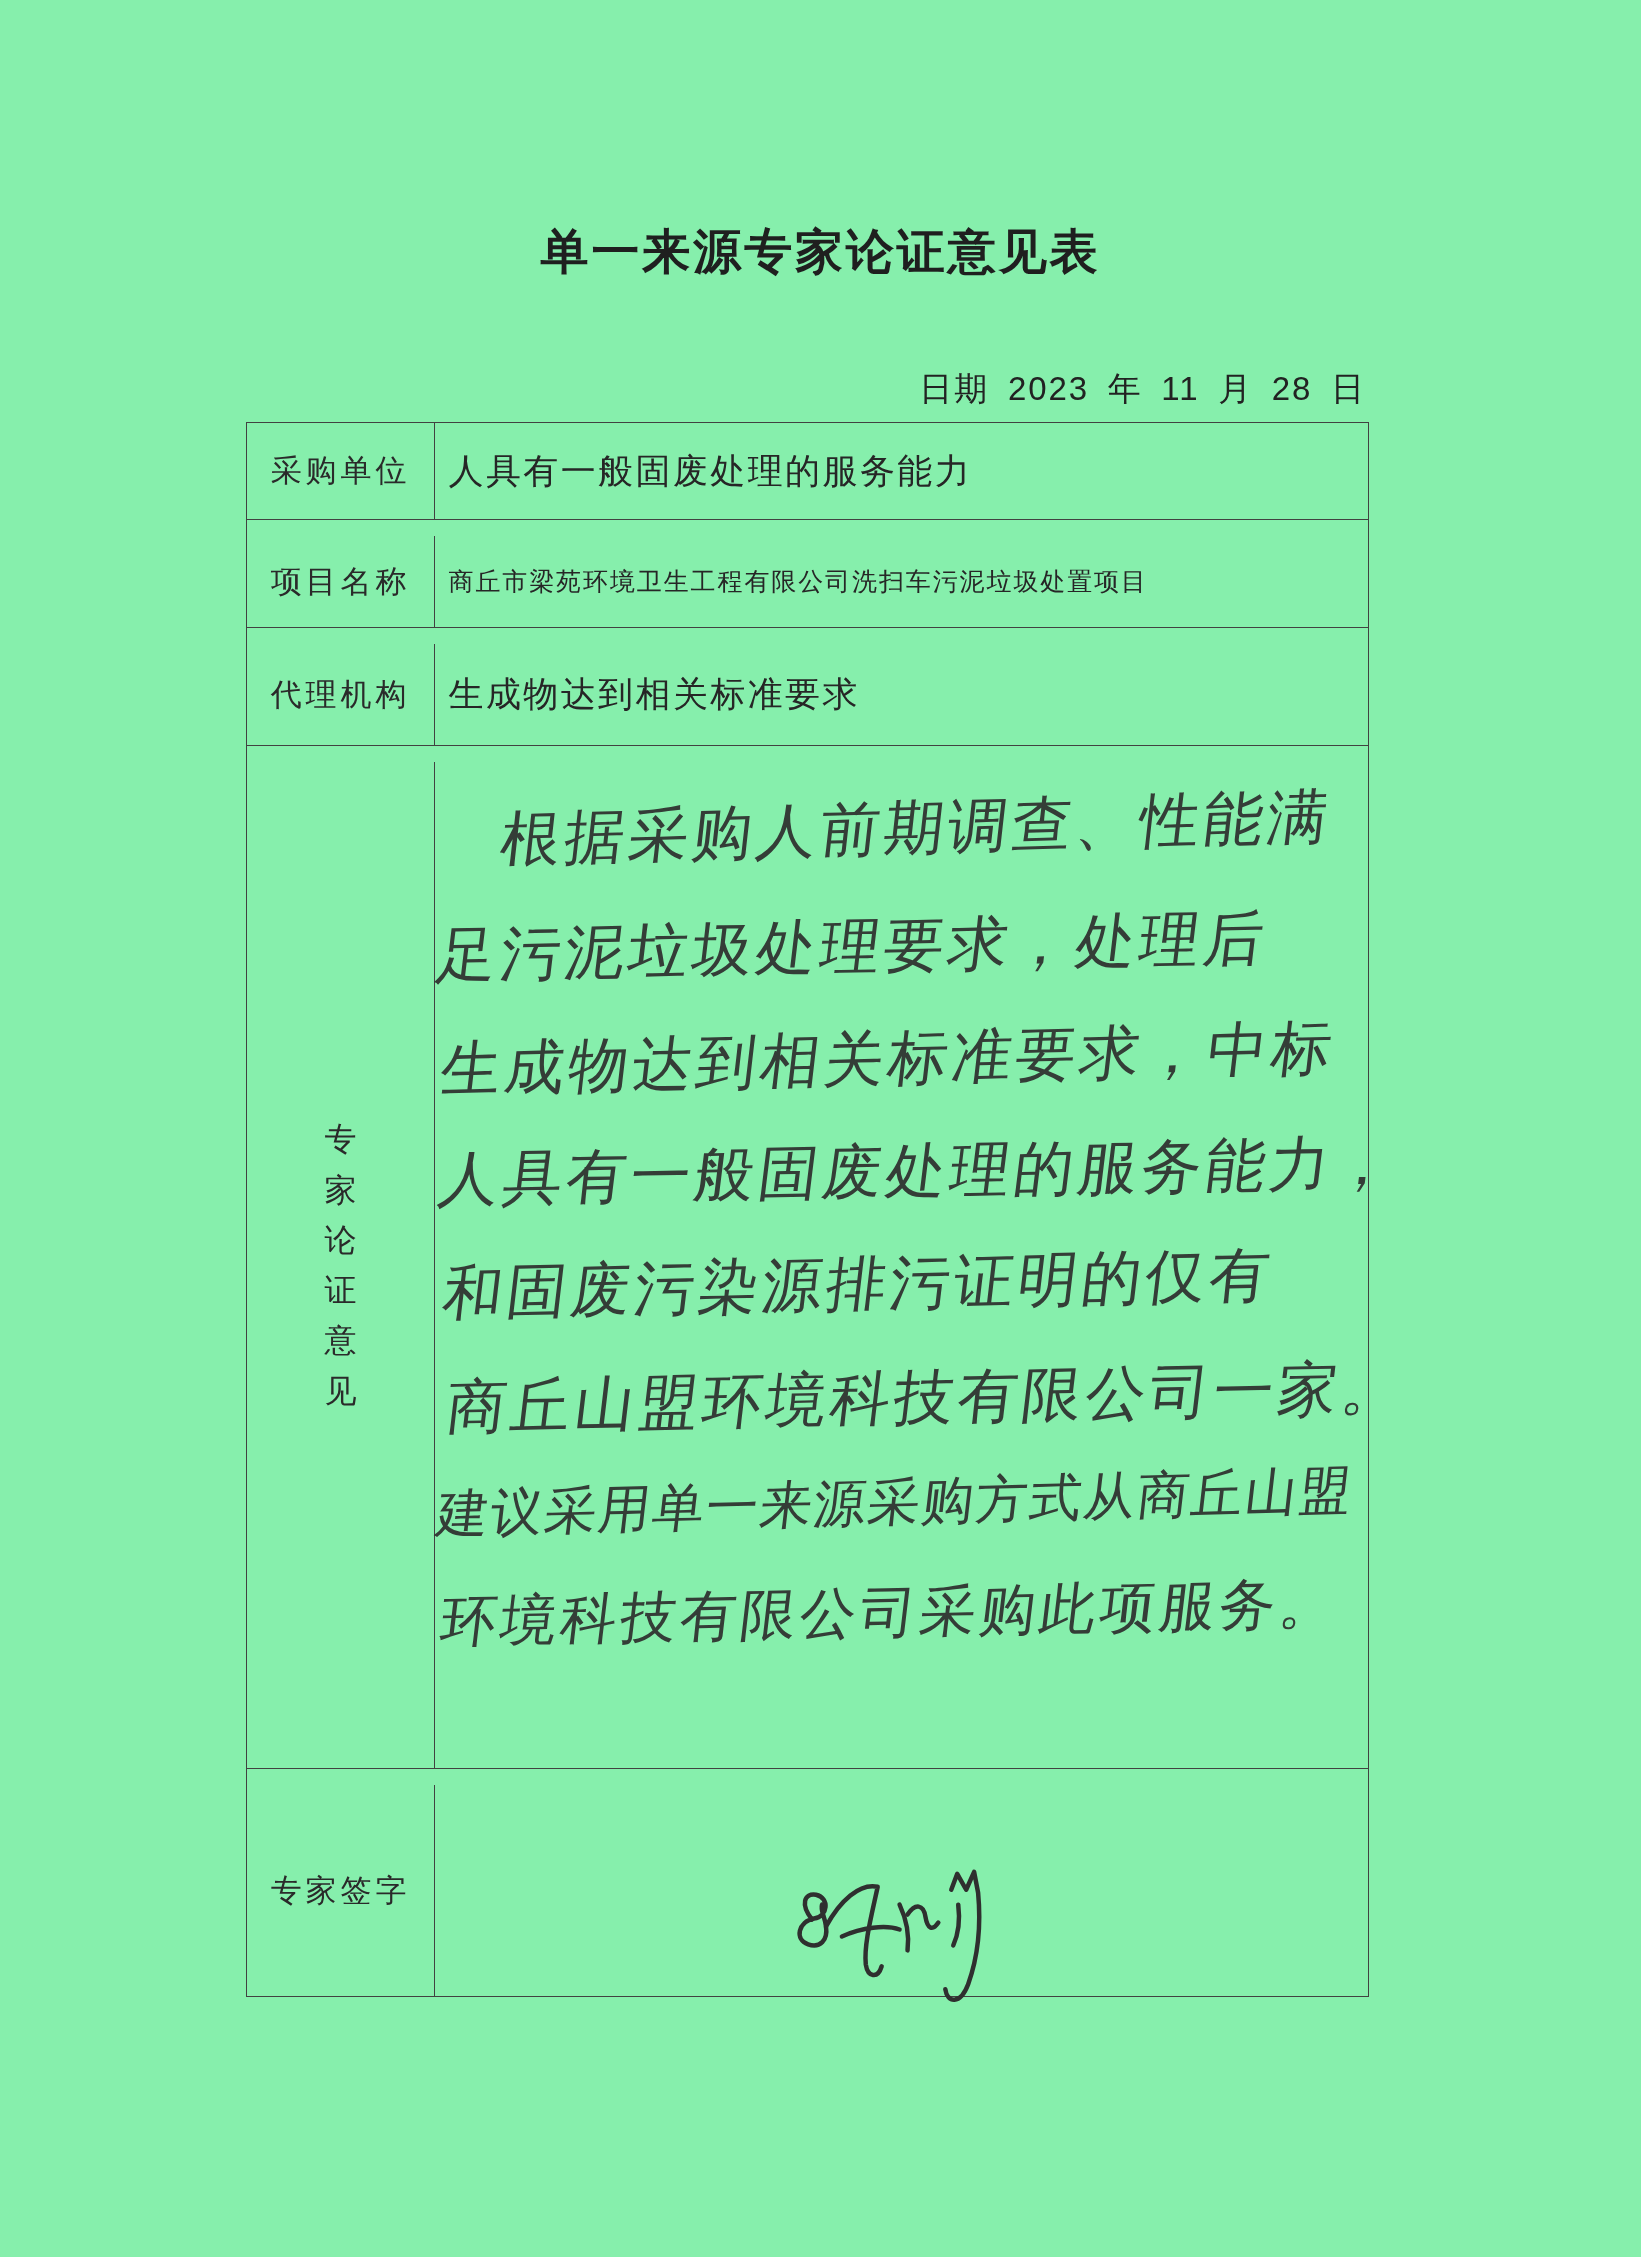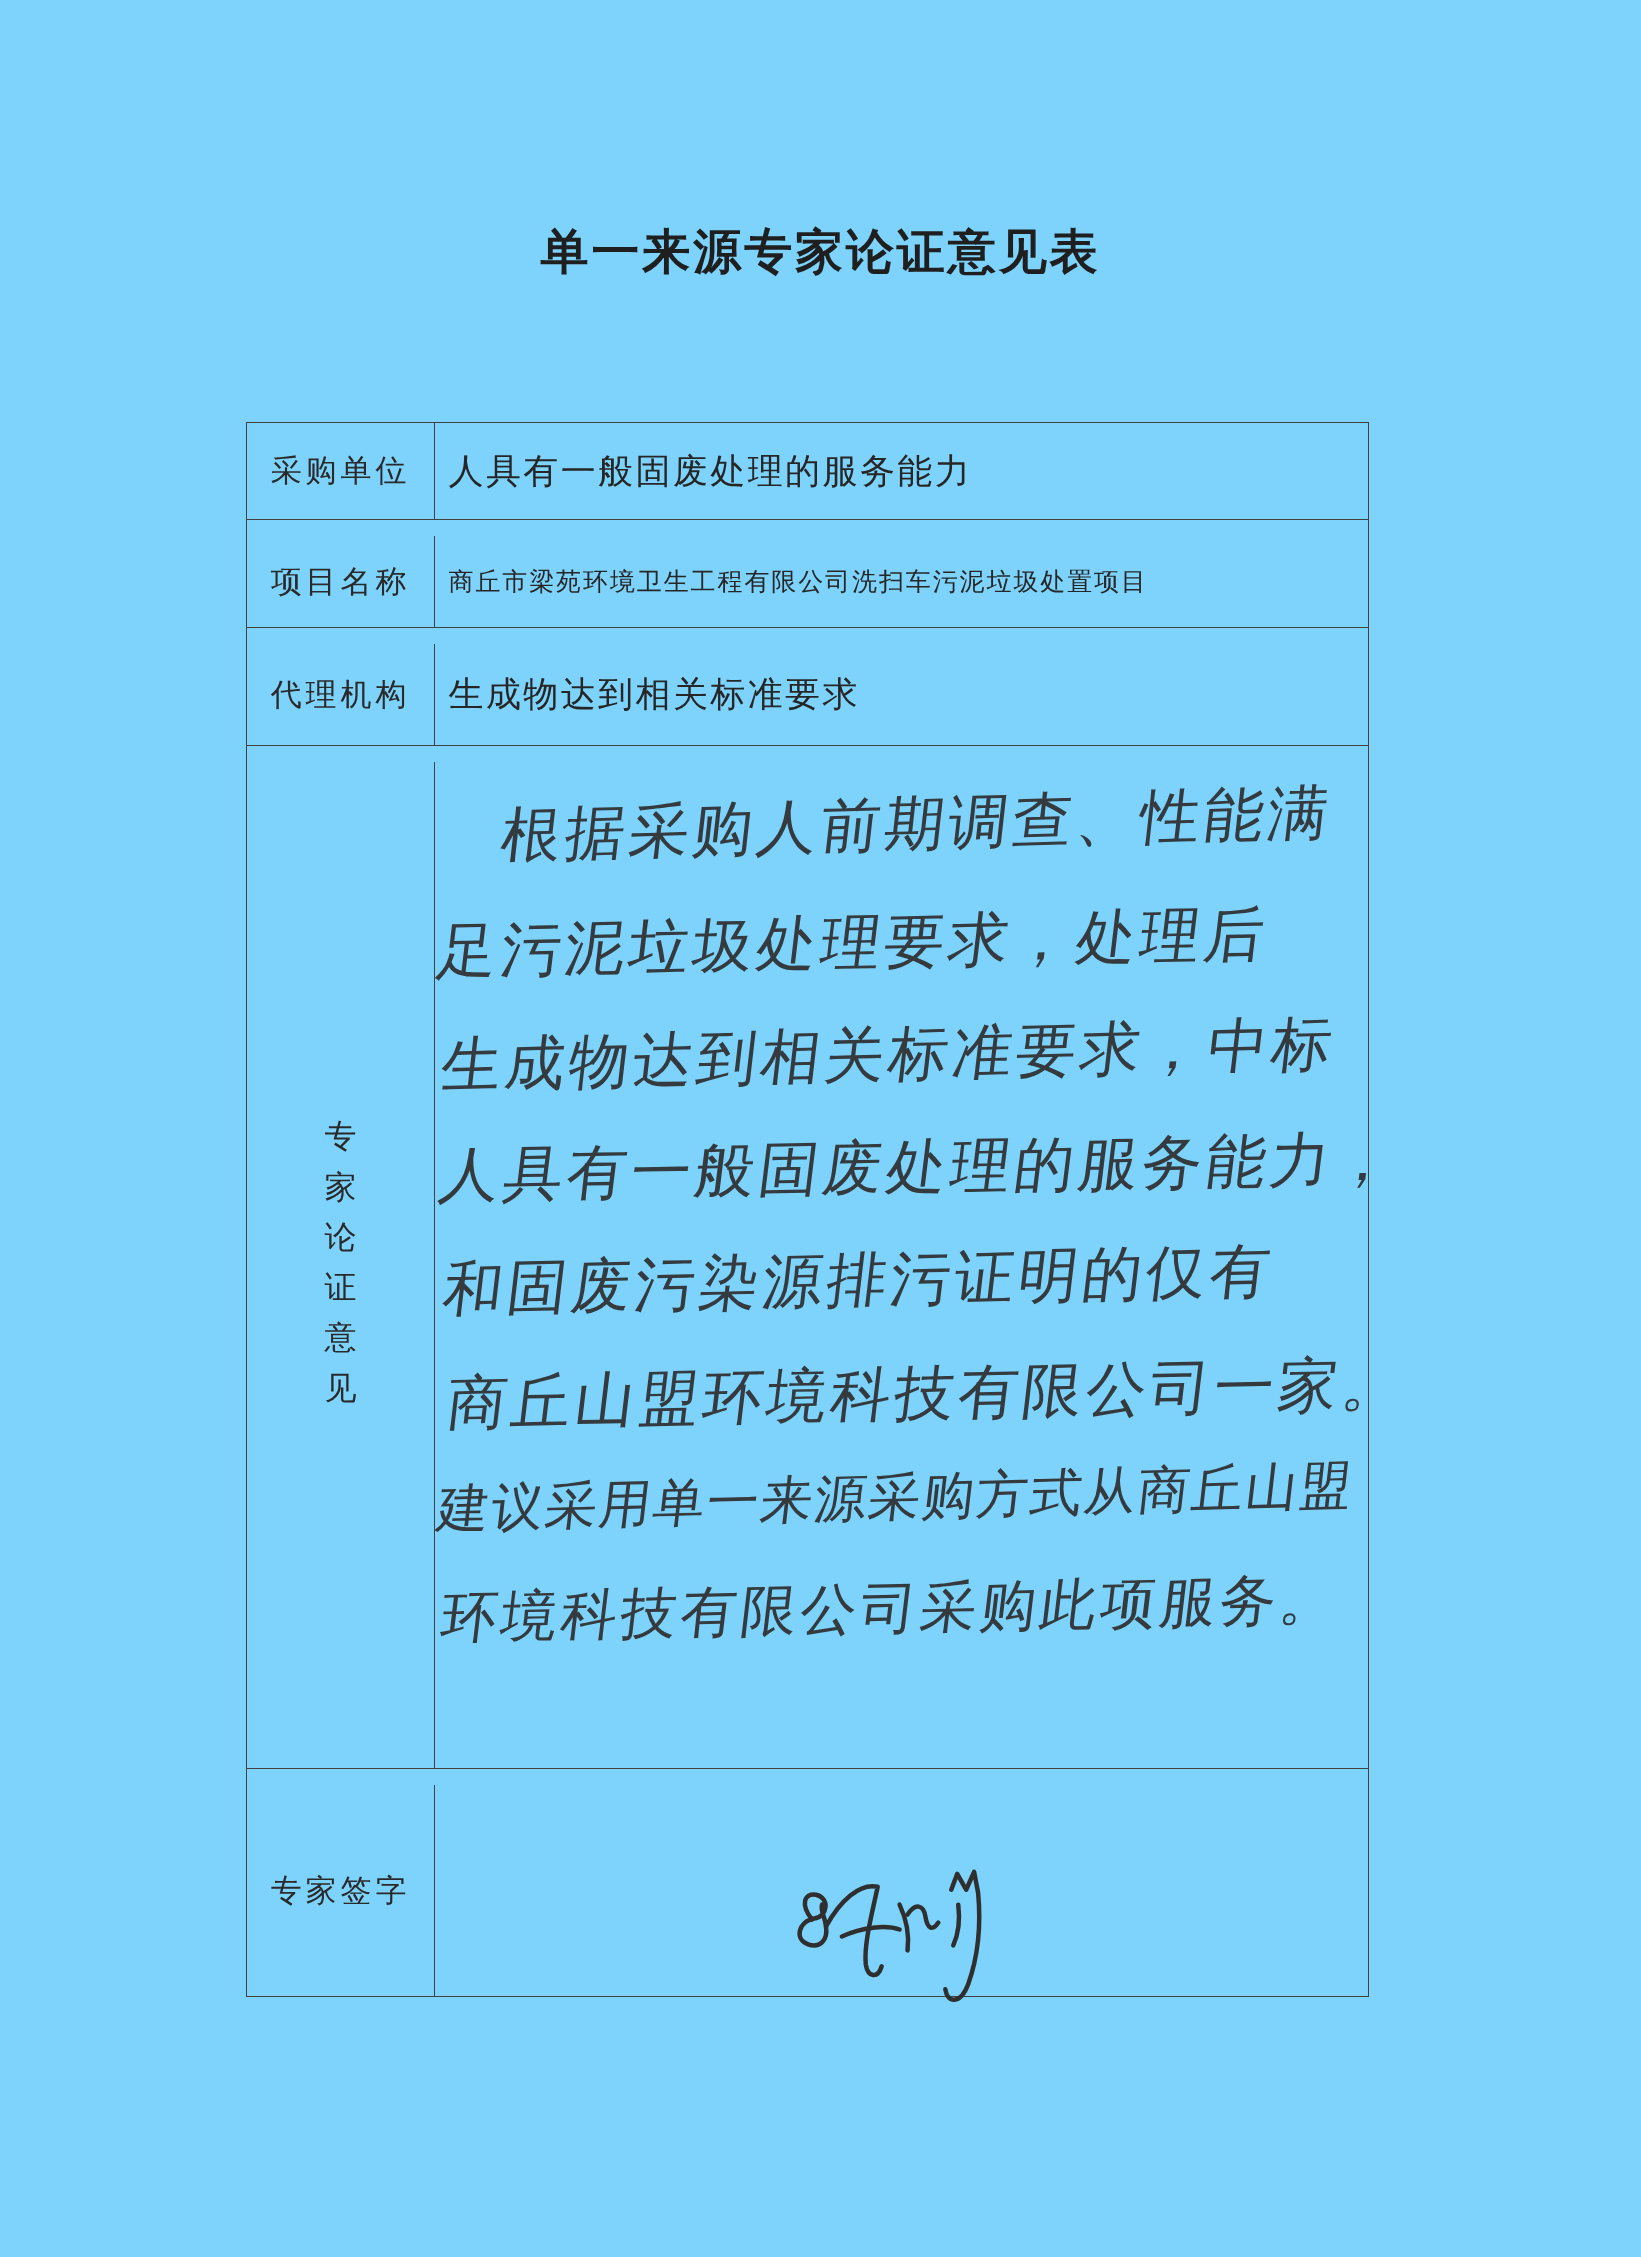--- a/index.html
+++ b/index.html
@@ -1,21 +1,21 @@
 <!DOCTYPE html>
 <html><head>
 <meta charset="utf-8">
 <style>
   html, body { margin: 0; padding: 0; background: #ffffff; }
   .page {
     position: relative;
     width: 1641px;
     height: 2257px;
-    background: #7dd3fc;
-    font-family: Liberation Mono, monospace;
+    background: #86efac;
+    font-family: Liberation Sans, sans-serif;
     color: #242424;
     overflow: hidden;
   }
   .title {
     position: absolute;
     top: 220px;
     left: 0;
     width: 1641px;
     margin: 0;
     text-align: center;
@@ -107,20 +107,21 @@
     stroke-linejoin: round;
   }
 </style>
 </head>
 <body>
 
 <div class="page">
 
   <h1 class="title">单一来源专家论证意见表</h1>
 
+  <div class="date-line">日期 2023 年 11 月 28 日</div>
 
   <div class="form-table">
 
     <div class="trow" style="height:97px">
       <div class="tlabel">采购单位</div>
       <div class="tvalue">人具有一般固废处理的服务能力</div>
     </div>
 
     <div class="trow" style="height:92px">
       <div class="tlabel">项目名称</div>

